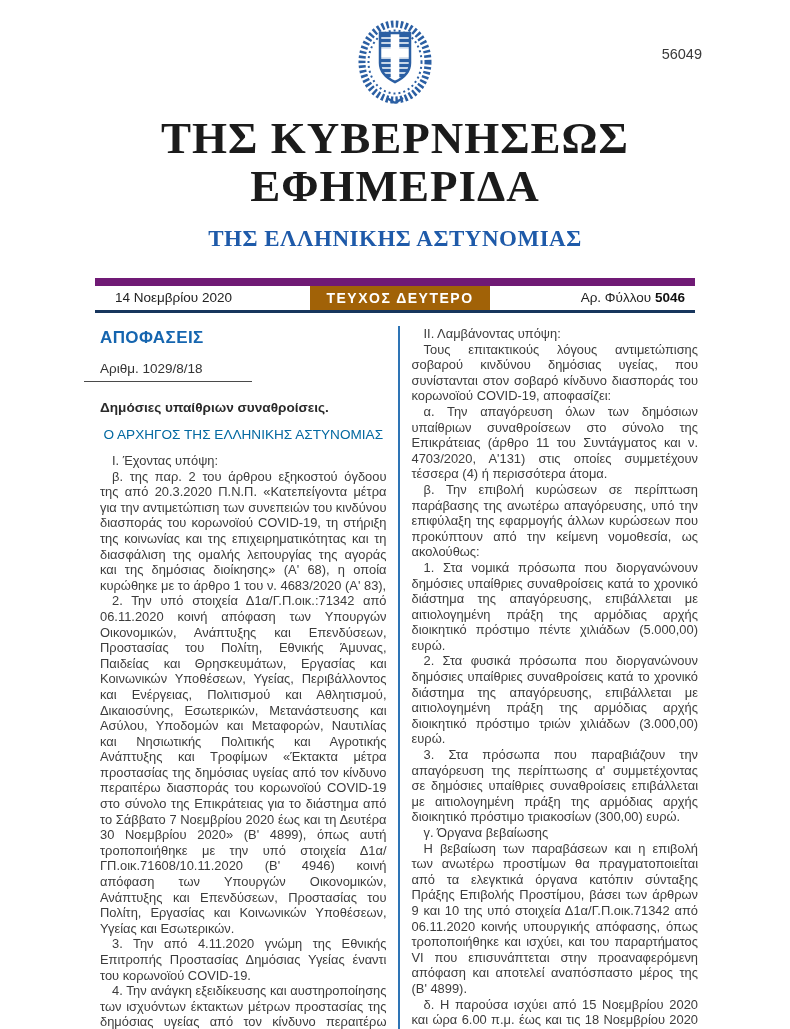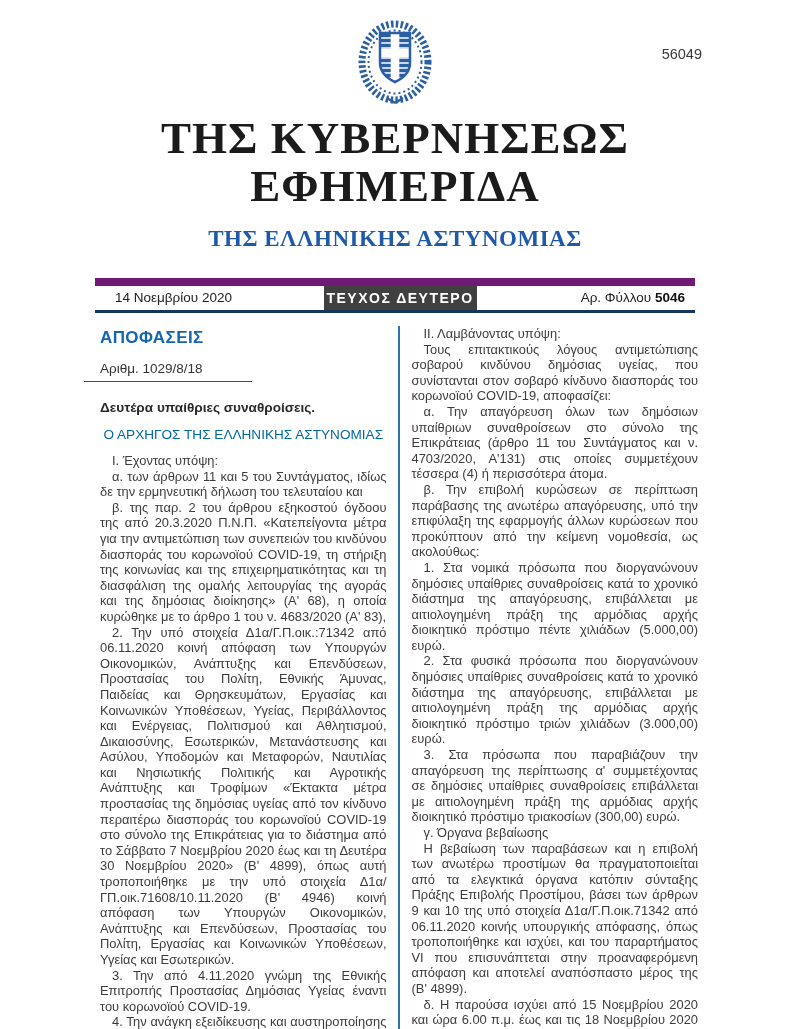--- a/index.html
+++ b/index.html
@@ -38,21 +38,21 @@
     border-top:8px solid #701a75;
     border-bottom:3px solid #17365d;
     display:flex; align-items:stretch;
     height:24px;
   }
   .issue-date {
     flex:1; font-size:13.5px; color:#222;
     line-height:24px; padding-left:20px;
   }
   .issue-type {
-    width:153px; background:#404040; color:#ffffff;
+    width:180px; background:#a16207; color:#ffffff;
     font-weight:bold; font-size:14px; letter-spacing:1.5px;
     text-align:center; line-height:24px;
   }
   .issue-no {
     flex:1; text-align:right; padding-right:10px;
     font-size:13.5px; color:#222; line-height:24px;
   }
   .issue-no b { font-weight:bold; color:#111; }
   .columns {
     display:flex;
@@ -140,26 +140,25 @@
       <span>Αρ. Φύλλου</span>
       <b>5046</b>
     </div>
   </div>
 
   <div class="columns">
 
     <div class="col col-left">
       <div class="section-heading">ΑΠΟΦΑΣΕΙΣ</div>
       <div class="decision-number">Αριθμ. 1029/8/18</div>
-      <div class="subject">Δευτέρα υπαίθριες συναθροίσεις.</div>
+      <div class="subject">Δημόσιες υπαίθριων συναθροίσεις.</div>
       <div class="authority">Ο ΑΡΧΗΓΟΣ ΤΗΣ ΕΛΛΗΝΙΚΗΣ ΑΣΤΥΝΟΜΙΑΣ</div>
       <div>
 
       <p class="body">Ι. Έχοντας υπόψη:</p>
-          <p class="body">α. των άρθρων 11 και 5 του Συντάγματος, ιδίως δε την ερμηνευτική δήλωση του τελευταίου και</p>
           <p class="body">β. της παρ. 2 του άρθρου εξηκοστού όγδοου της από 20.3.2020 Π.Ν.Π. «Κατεπείγοντα μέτρα για την αντιμετώπιση των συνεπειών του κινδύνου διασποράς του κορωνοϊού COVID-19, τη στήριξη της κοινωνίας και της επιχειρηματικότητας και τη διασφάλιση της ομαλής λειτουργίας της αγοράς και της δημόσιας διοίκησης» (Α' 68), η οποία κυρώθηκε με το άρθρο 1 του ν. 4683/2020 (Α' 83),</p>
           <p class="body">2. Την υπό στοιχεία Δ1α/Γ.Π.οικ.:71342 από 06.11.2020 κοινή απόφαση των Υπουργών Οικονομικών, Ανάπτυξης και Επενδύσεων, Προστασίας του Πολίτη, Εθνικής Άμυνας, Παιδείας και Θρησκευμάτων, Εργασίας και Κοινωνικών Υποθέσεων, Υγείας, Περιβάλλοντος και Ενέργειας, Πολιτισμού και Αθλητισμού, Δικαιοσύνης, Εσωτερικών, Μετανάστευσης και Ασύλου, Υποδομών και Μεταφορών, Ναυτιλίας και Νησιωτικής Πολιτικής και Αγροτικής Ανάπτυξης και Τροφίμων «Έκτακτα μέτρα προστασίας της δημόσιας υγείας από τον κίνδυνο περαιτέρω διασποράς του κορωνοϊού COVID-19 στο σύνολο της Επικράτειας για το διάστημα από το Σάββατο 7 Νοεμβρίου 2020 έως και τη Δευτέρα 30 Νοεμβρίου 2020» (Β' 4899), όπως αυτή τροποποιήθηκε με την υπό στοιχεία Δ1α/ΓΠ.οικ.71608/10.11.2020 (Β' 4946) κοινή απόφαση των Υπουργών Οικονομικών, Ανάπτυξης και Επενδύσεων, Προστασίας του Πολίτη, Εργασίας και Κοινωνικών Υποθέσεων, Υγείας και Εσωτερικών.</p>
           <p class="body">3. Την από 4.11.2020 γνώμη της Εθνικής Επιτροπής Προστασίας Δημόσιας Υγείας έναντι του κορωνοϊού COVID-19.</p>
           <p class="body">4. Την ανάγκη εξειδίκευσης και αυστηροποίησης των ισχυόντων έκτακτων μέτρων προστασίας της δημόσιας υγείας από τον κίνδυνο περαιτέρω διασποράς του κορωνοϊού COVID-19 στο σύνολο της Επικράτειας, λαμβανομένης υπόψη της τρέχουσας επιδημιολογικής επιβάρυνσης της Χώρας.</p>
         </div>
     </div>
 
     <div class="col col-right">
       <div>
 

